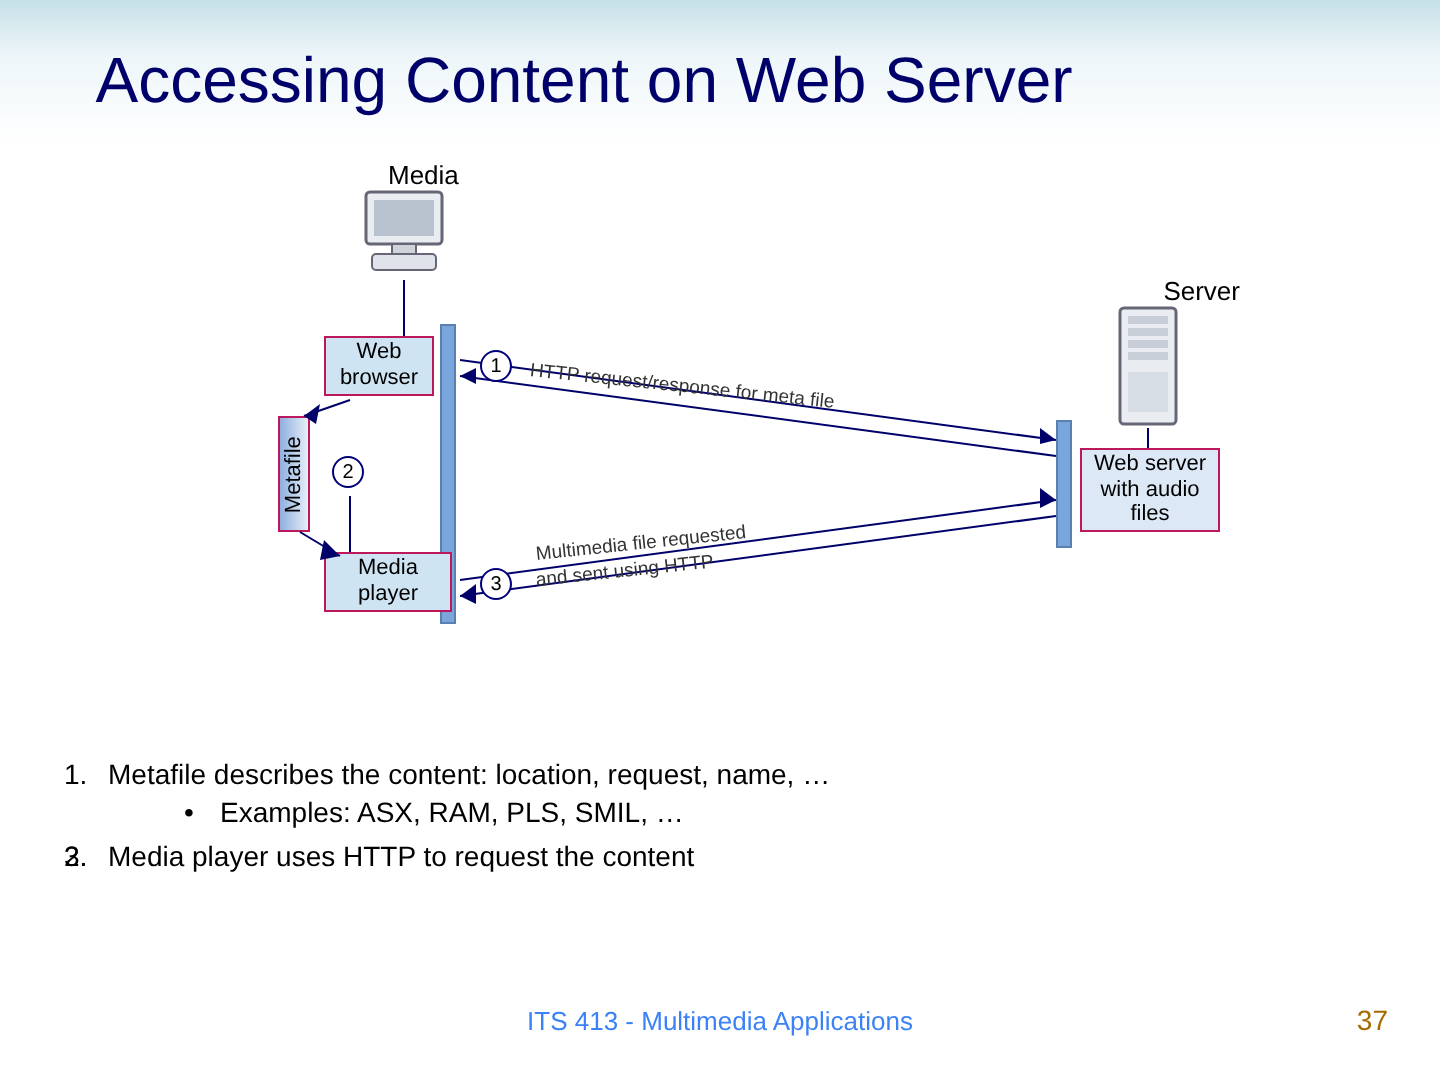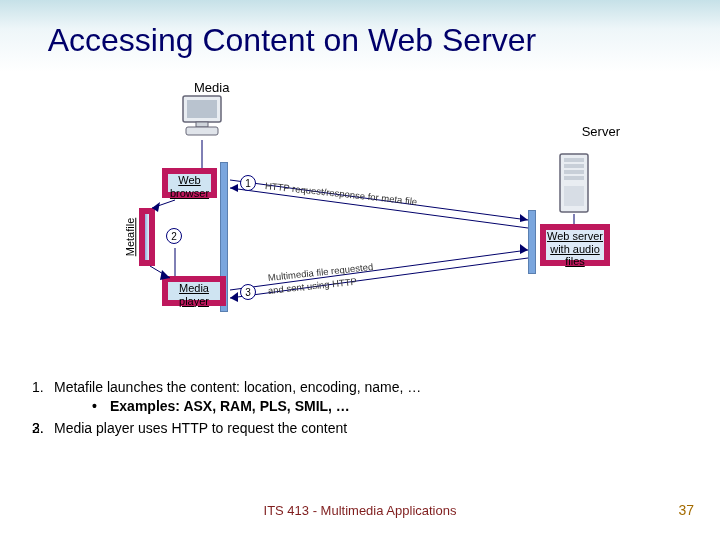--- a/index.html
+++ b/index.html
@@ -9,30 +9,29 @@
     position: absolute; top: 0; left: 0; width: 720px; height: 72px;
     background: linear-gradient(to bottom, #c6e1e8 0%, #eef6f9 40%, #ffffff 100%);
   }
   .title {
     position: absolute; top: 22px; left: 0; width: 584px;
     text-align: center; font-size: 32px; color: #00006a; font-weight: 400;
   }
   .diagram { position: absolute; top: 80px; left: 120px; width: 500px; height: 290px; }
 
   .client-label { position: absolute; top: 0; left: 74px; font-size: 13px; color: #000; }
-  .server-label { position: absolute; top: 44px; right: 0; font-size: 13px; color: #000; }
+  .server-label { position: absolute; top: 58px; right: 0; font-size: 13px; color: #000; }
 
   .monitor { position: absolute; top: 14px; left: 60px; }
   .tower   { position: absolute; top: 72px; right: 30px; }
 
   .box {
-    position: absolute; border: 6px solid #be185d; background: #fff;
-    font-size: 11px; text-align: center; display: flex; justify-content: center;
+    position: absolute; border: 1px solid #be185d; background: #fff;
+    font-size: 11px; text-align: center; display: flex; align-items: center; justify-content: center;
     line-height: 1.15;
-    text-decoration: underline;
   }
   .box-blue { background: #cfe4f2; }
   .box-grad { background: linear-gradient(to right, #8fb0e0, #e6eef8); }
   .box-wb   { top: 88px;  left: 42px; width: 55px; height: 30px; }
   .box-mp   { top: 196px; left: 42px; width: 64px; height: 30px; }
   .box-meta { top: 128px; left: 19px; width: 16px; height: 58px; }
   .box-meta span { transform: rotate(-90deg); white-space: nowrap; }
   .box-srv  { top: 144px; right: 10px; width: 70px; height: 42px; background: #dce8f6; }
 
   .bar {
@@ -59,27 +58,27 @@
   .al { stroke: #00006a; stroke-width: 1; fill: none; }
   .ah { fill: #00006a; }
 
   .content {
     position: absolute; top: 378px; left: 26px; width: 668px;
     font-size: 14px; color: #000; line-height: 1.35;
   }
   .ol { list-style: none; }
   .ol > li { position: relative; padding-left: 28px; margin-bottom: 3px; }
   .ol > li > .num { position: absolute; left: 6px; }
-  .sub { list-style: none; padding-left: 28px; font-weight: bold; }
+  .sub { list-style: none; padding-left: 28px; }
   .sub li { position: relative; padding-left: 28px; }
   .sub li::before { content: "•"; position: absolute; left: 10px; }
 
   .footer-course {
     position: absolute; bottom: 22px; left: 0; width: 720px; text-align: center;
-    font-size: 13px; color: #7f1d1d;
+    font-size: 13px; color: #3b82f6;
   }
   .footer-page {
     position: absolute; bottom: 22px; right: 26px; font-size: 14px; color: #a36b00;
   }
 </style>
 </head>
 <body>
 
 <div class="topband"></div>
 <div class="title">Accessing Content on Web Server</div>
@@ -155,21 +154,21 @@
 
   <div class="note note1">HTTP request/response for meta file</div>
   <div class="note note3a">Multimedia file requested</div>
   <div class="note note3b">and sent using HTTP</div>
 </div>
 
 <div class="content">
   <ul class="ol">
     <li>
       <span class="num">1.</span>
-      <span>Metafile launches the content: location, encoding, name, …</span>
+      <span>Metafile describes the content: location, request, name, …</span>
       <ul class="sub">
         <li><span>Examples: ASX, RAM, PLS, SMIL, …</span></li>
       </ul>
     </li>
     <li>
       <span class="num">2.</span>
     </li>
     <li>
       <span class="num">3.</span>
       <span>Media player uses HTTP to request the content</span>

